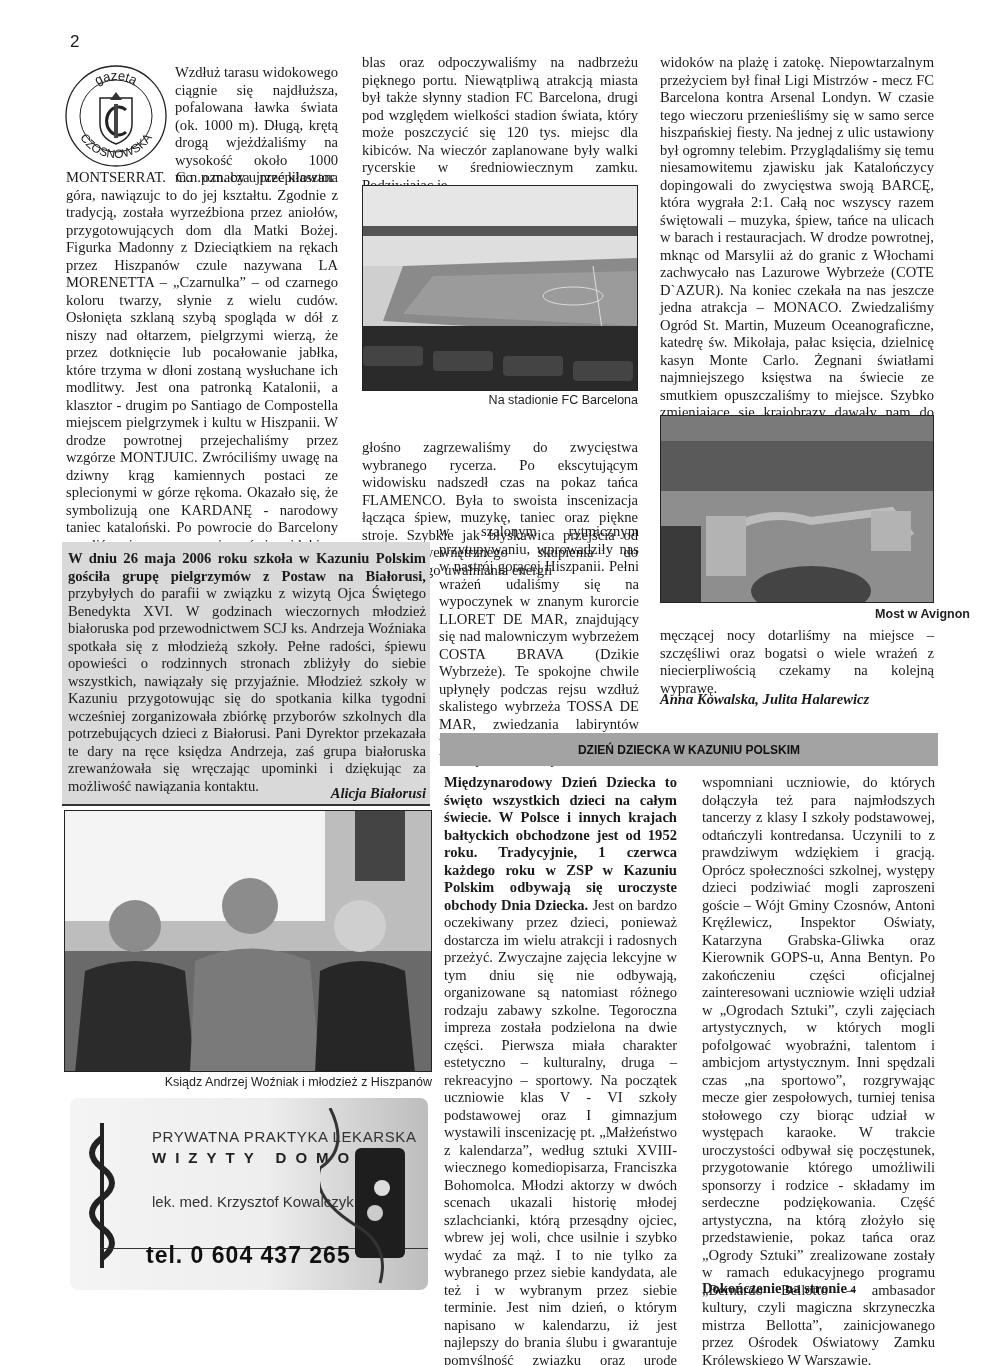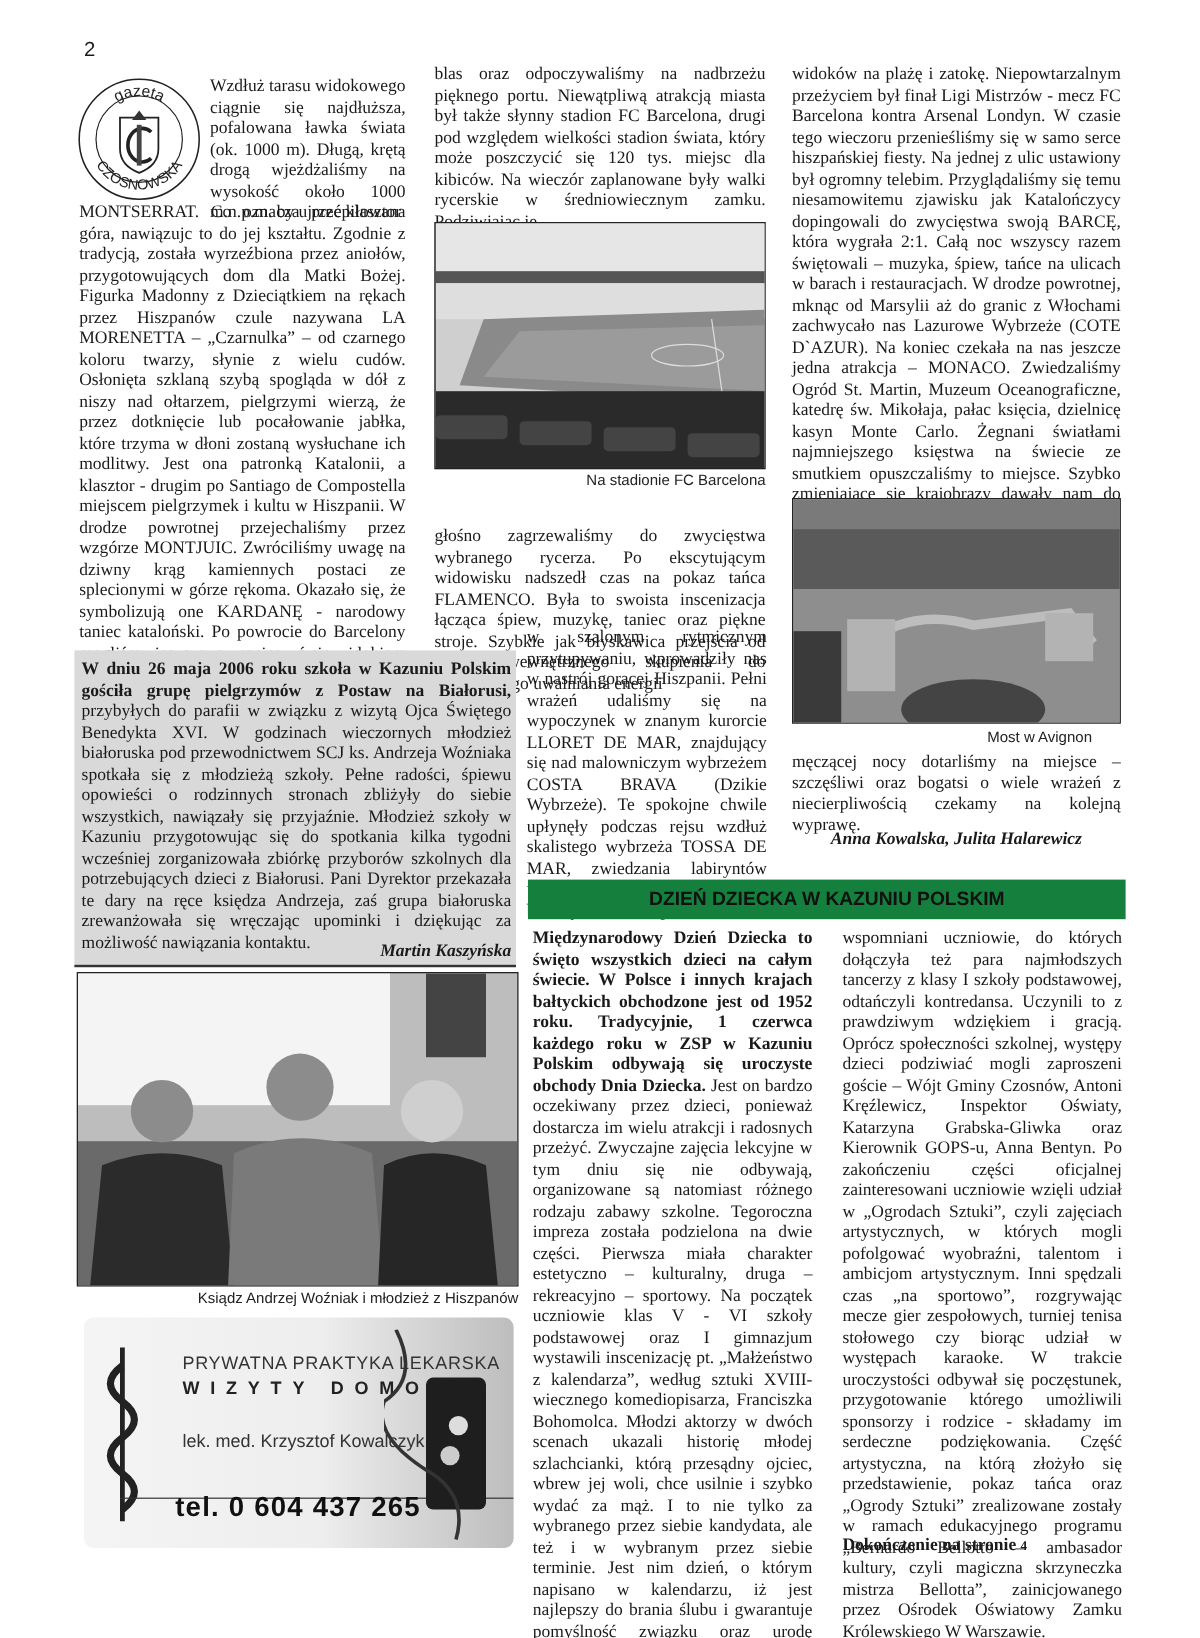--- a/index.html
+++ b/index.html
@@ -18,40 +18,40 @@
   .col2-top { left: 362px; top: 54px; width: 276px; }
   .photo { background: #888; border: 1px solid #222; box-sizing: border-box; overflow: hidden; }
   .stadium { left: 362px; top: 185px; width: 276px; height: 206px; }
   .caption { font-family: "Liberation Sans", sans-serif; font-size: 12.5px; text-align: right; color: #222; }
   .col2-mid { left: 362px; top: 408px; width: 276px; margin-top: 31px; }
   .col2-low { left: 439px; top: 523px; width: 200px; }
 
   .col3-top { left: 660px; top: 54px; width: 274px; }
   .avignon { left: 660px; top: 415px; width: 274px; height: 188px; }
   .col3-mid { left: 660px; top: 627px; width: 274px; }
-  .sig1 { left: 660px; top: 691px; width: 274px; text-align: center; font-style: italic; font-weight: bold; font-size: 14.6px; }
+  .sig1 { left: 660px; top: 691px; width: 274px; text-align: left; font-style: italic; font-weight: bold; font-size: 14.6px; }
 
   .gray-box { left: 62px; top: 542px; width: 368px; height: 262px; background: #d9d9d9; border-bottom: 2px solid #333; }
   .gray-text { left: 68px; top: 550px; width: 358px; }
   .sig2 { left: 68px; top: 785px; width: 358px; text-align: right; font-style: italic; font-weight: bold; font-size: 14.6px; }
 
   .people { left: 64px; top: 810px; width: 368px; height: 262px; }
   .people-cap { left: 64px; top: 1075px; width: 368px; }
 
   .ad { left: 70px; top: 1098px; width: 358px; height: 192px; border-radius: 8px;
         background: linear-gradient(90deg, #f4f4f4 0%, #eeeeee 55%, #bdbdbd 100%); overflow: hidden; }
   .ad-l1 { left: 82px; top: 30px; font-family: "Liberation Sans", sans-serif; font-size: 15px; letter-spacing: 0.6px; color: #333; white-space: nowrap; }
   .ad-l2 { left: 82px; top: 51px; font-family: "Liberation Sans", sans-serif; font-size: 15px; font-weight: bold; letter-spacing: 9px; color: #222; white-space: nowrap; }
   .ad-l3 { left: 82px; top: 95px; font-family: "Liberation Sans", sans-serif; font-size: 15px; color: #333; white-space: nowrap; }
   .ad-line { left: 30px; top: 150px; width: 328px; height: 1px; background: #333; }
   .ad-l4 { left: 76px; top: 144px; font-family: "Liberation Sans", sans-serif; font-size: 23px; font-weight: bold; letter-spacing: 1px; color: #111; white-space: nowrap; }
 
-  .header-bar { left: 440px; top: 733px; width: 498px; height: 33px; background: #15803d;
+  .header-bar { left: 440px; top: 733px; width: 498px; height: 33px; background: #a3a3a3;
                 display: flex; align-items: center; justify-content: center;
-                font-family: "Liberation Sans", sans-serif; font-weight: bold; font-size: 16px; color: #111; }
+                font-family: "Liberation Sans", sans-serif; font-weight: bold; font-size: 12px; color: #111; }
   .col4 { left: 444px; top: 774px; width: 233px; }
   .col5 { left: 702px; top: 774px; width: 233px; }
   .cont { left: 702px; top: 1280px; width: 233px; font-weight: bold; font-size: 14.6px; }
   .cont small { font-size: 11px; }
   b.lead { font-weight: bold; margin-top: 12px; }
 </style>
 </head>
 <body>
 
 <div class="abs page-num">2</div>
@@ -107,27 +107,27 @@
     <rect width="274" height="30" fill="#7a7a7a"></rect>
     <rect y="25" width="274" height="50" fill="#5a5a5a"></rect>
     <rect y="75" width="274" height="113" fill="#8e8e8e"></rect>
     <path d="M60 120 Q100 90 150 105 L230 95 L250 120" fill="none" stroke="#bdbdbd" stroke-width="8"></path>
     <rect x="45" y="100" width="40" height="60" fill="#b3b3b3"></rect>
     <rect x="210" y="95" width="40" height="40" fill="#b3b3b3"></rect>
     <rect x="0" y="110" width="40" height="78" fill="#3a3a3a"></rect>
     <ellipse cx="150" cy="175" rx="60" ry="25" fill="#444"></ellipse>
   </svg>
 </div>
-<div class="abs caption" style="left:636px; top:607px; width:274px;">Most w Avignon</div>
+<div class="abs caption" style="left:696px; top:607px; width:274px;font-weight:bold;">Most w Avignon</div>
 <div class="abs txt col3-mid">męczącej nocy dotarliśmy na miejsce – szczęśliwi oraz bogatsi o wiele wrażeń z niecierpliwością czekamy na kolejną wyprawę.</div>
 <div class="abs sig1">Anna Kowalska, Julita Halarewicz</div>
 
 <div class="abs gray-box"></div>
 <div class="abs txt gray-text"><b class="lead">W dniu 26 maja 2006 roku szkoła w Kazuniu Polskim gościła grupę pielgrzymów z Postaw na Białorusi,</b><span> przybyłych do parafii w związku z wizytą Ojca Świętego Benedykta XVI. W godzinach wieczornych młodzież białoruska pod przewodnictwem SCJ ks. Andrzeja Woźniaka spotkała się z młodzieżą szkoły. Pełne radości, śpiewu opowieści o rodzinnych stronach zbliżyły do siebie wszystkich, nawiązały się przyjaźnie. Młodzież szkoły w Kazuniu przygotowując się do spotkania kilka tygodni wcześniej zorganizowała zbiórkę przyborów szkolnych dla potrzebujących dzieci z Białorusi. Pani Dyrektor przekazała te dary na ręce księdza Andrzeja, zaś grupa białoruska zrewanżowała się wręczając upominki i dziękując za możliwość nawiązania kontaktu.</span></div>
-<div class="abs sig2">Martin Kaszyńska</div>
+<div class="abs sig2">Alicja Białorusi</div>
 
 <div class="abs photo people">
   <svg width="368" height="262" viewBox="0 0 368 262">
     <rect width="368" height="262" fill="#bdbdbd"></rect>
     <rect width="260" height="110" fill="#f4f4f4"></rect>
     <rect x="290" y="0" width="50" height="70" fill="#444"></rect>
     <rect y="140" width="368" height="122" fill="#6a6a6a"></rect>
     <circle cx="70" cy="115" r="26" fill="#8c8c8c"></circle>
     <path d="M10 262 L20 160 Q70 140 120 160 L130 262 Z" fill="#2b2b2b"></path>
     <circle cx="185" cy="95" r="28" fill="#8c8c8c"></circle>

